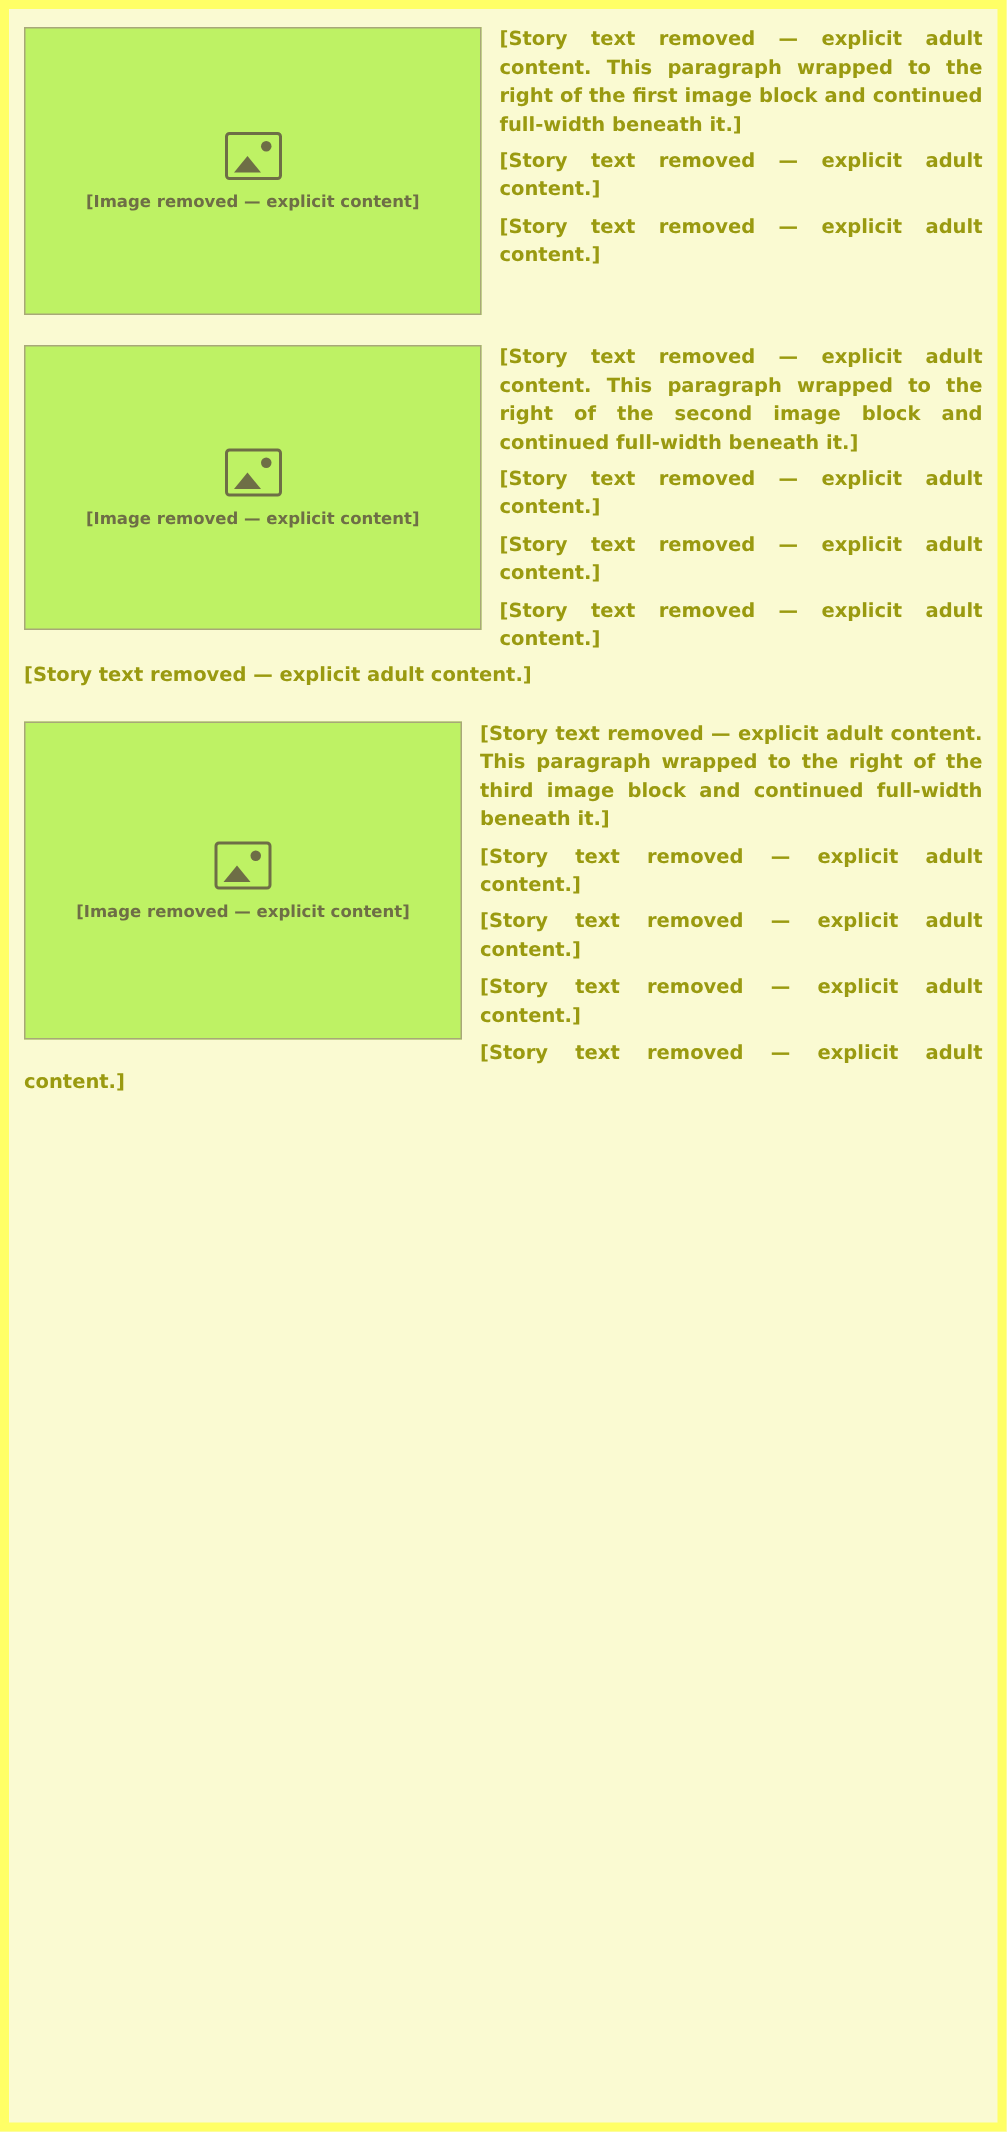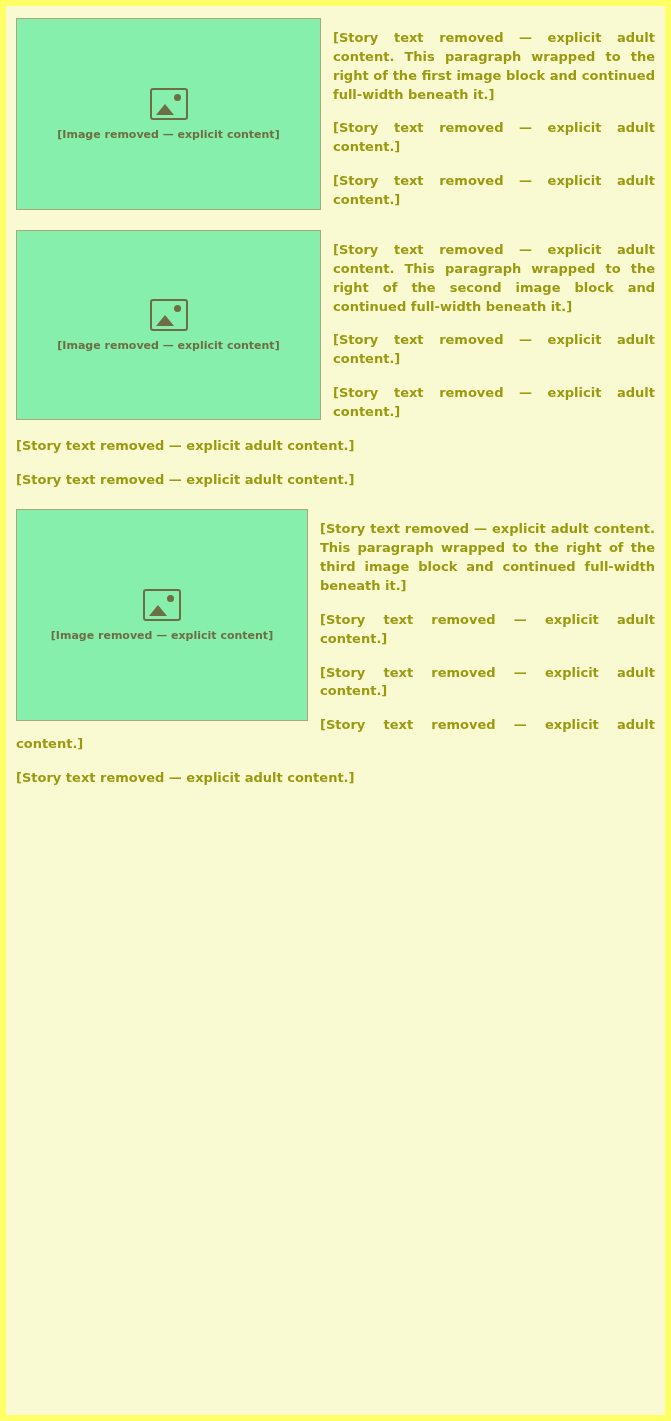--- a/index.html
+++ b/index.html
@@ -17,25 +17,25 @@
     padding:8px 10px;
     overflow:hidden;
   }
   .story-text{
     color:#9a9a10;
     font-weight:bold;
     font-size:13px;
     line-height:1.45;
     text-align:justify;
   }
-  .story-text p{margin:15px 0 6px 0;}
+  .story-text p{margin:4px 0 6px 0;}
   .image-block{
     float:left;
     margin:4px 12px 6px 0;
-    background:#86efac;
+    background:#bef264;
     border:1px solid #a8a878;
     display:flex;
     align-items:center;
     justify-content:center;
     flex-direction:column;
     gap:8px;
     box-sizing:border-box;
   }
   .image-block .ph-label{
     color:#6e6e46;

